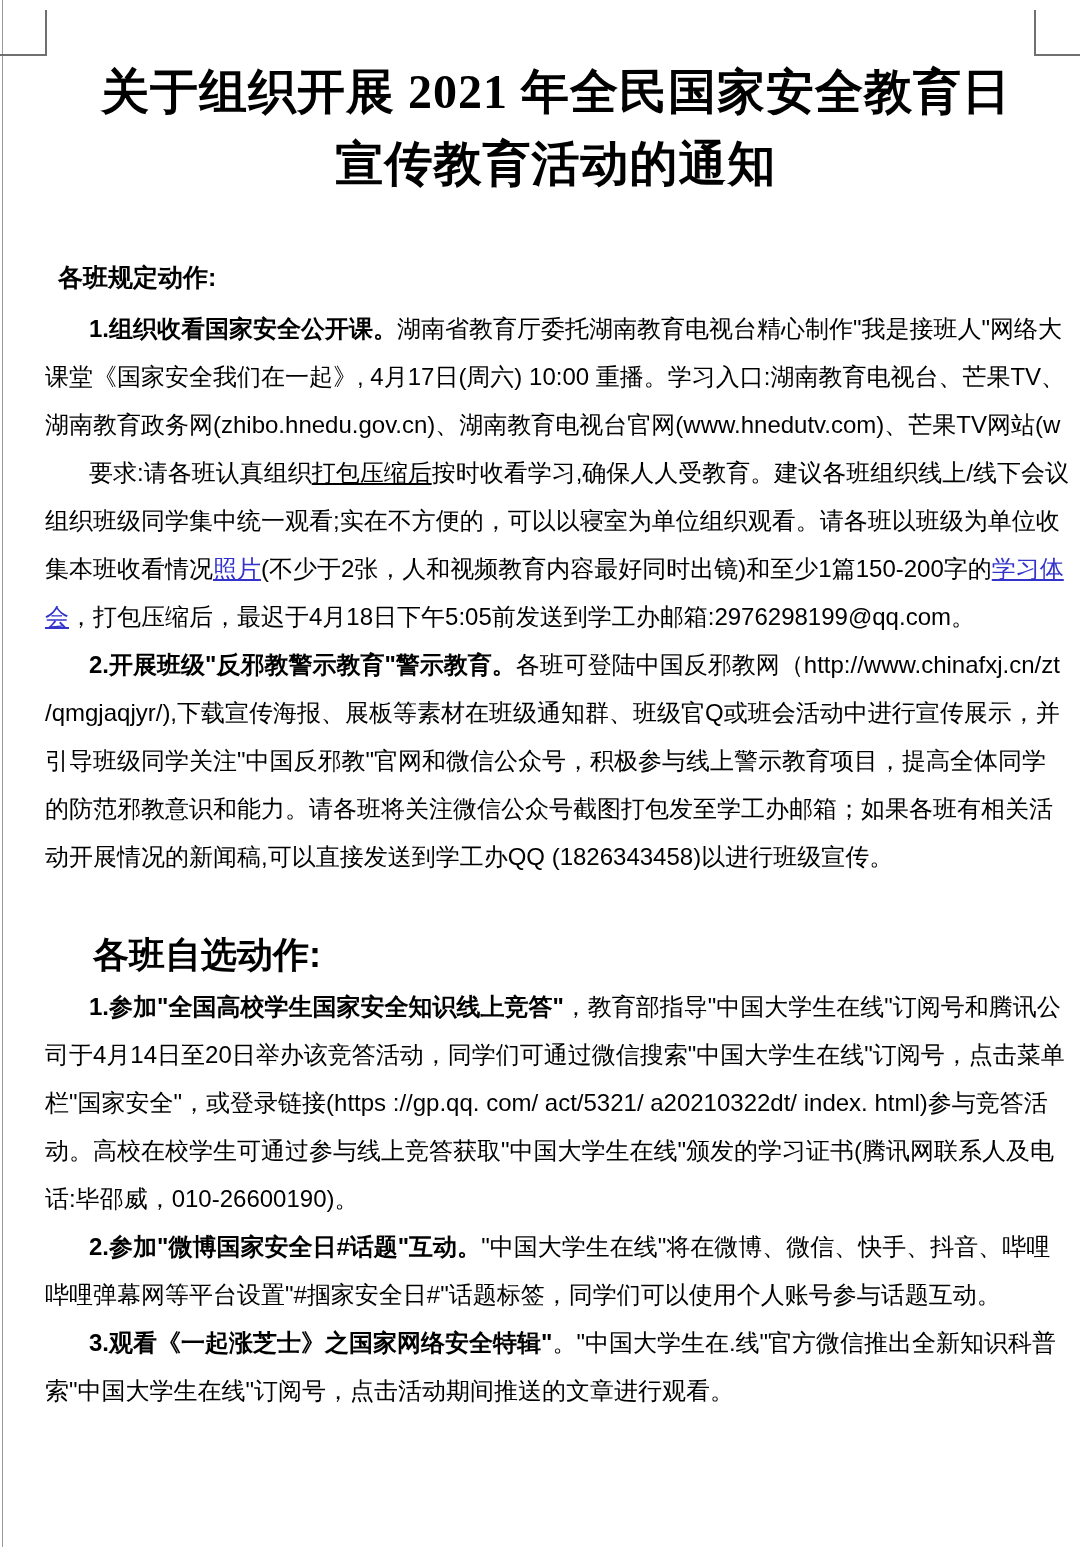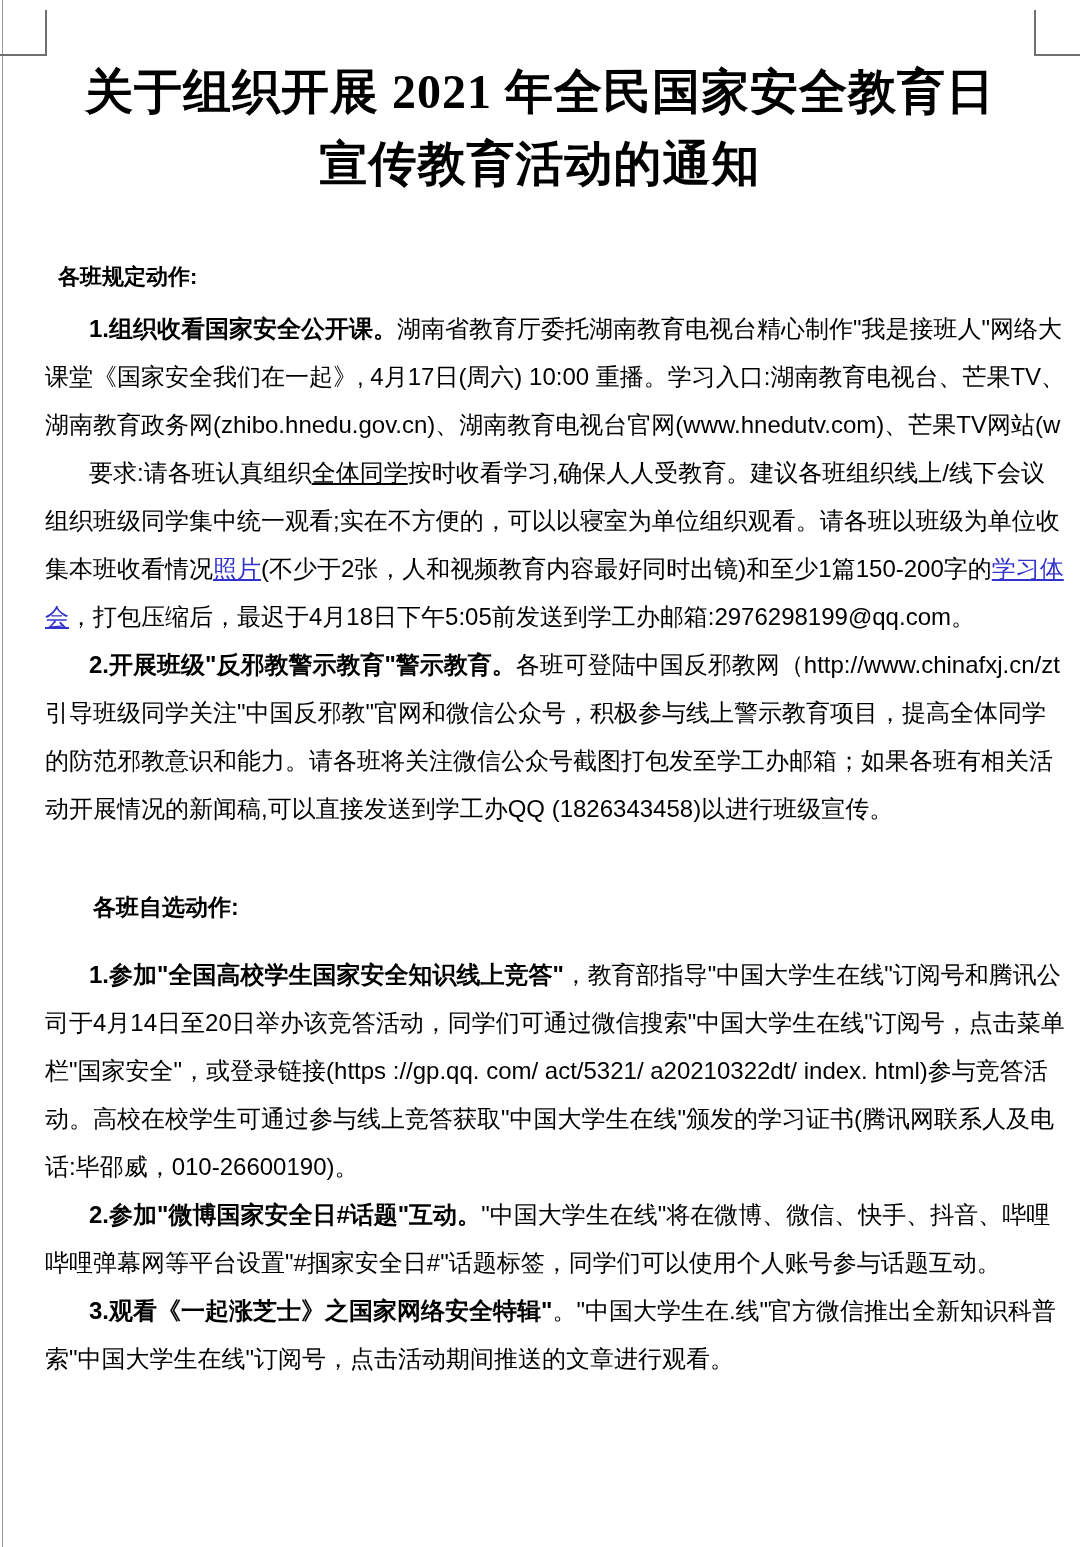--- a/index.html
+++ b/index.html
@@ -17,43 +17,43 @@
     position: absolute;
     left: 2px; top: 0;
     width: 1px; height: 100%;
     background: var(--edge-color);
   }
   .crop { position: absolute; top: 10px; width: 45px; height: 44px; }
   .crop.tl { left: 0; border-right: 2px solid var(--crop-color); border-bottom: 2px solid var(--crop-color); }
   .crop.tr { left: 1034px; border-left: 2px solid var(--crop-color); border-bottom: 2px solid var(--crop-color); }
   .doc-title {
     position: absolute;
-    top: 56px; left: 45px; width: 990px;
+    top: 56px; left: 61px; width: 990px;
     text-align: center;
     font-family: "Liberation Serif", "DejaVu Serif", serif;
     font-size: 48px;
     line-height: 72px;
     font-weight: 600;
     letter-spacing: 1px;
     white-space: nowrap;
   }
   .content {
     position: absolute;
     top: 253px; left: 45px; width: 990px;
   }
   .line {
     height: 48px;
     line-height: 48px;
     font-size: 24px;
     white-space: nowrap;
   }
   .line.ind { padding-left: 44px; }
   .heading { font-weight: 700; }
-  .heading.h1 { font-size: 22px; padding-left: 13px; margin-bottom: 4px; }
-  .heading.h2 { font-size: 23px; padding-left: 48px; margin-bottom: 20px; }
+  .heading.h1 { font-size: 25px; padding-left: 13px; margin-bottom: 4px; }
+  .heading.h2 { font-size: 36px; padding-left: 48px; margin-bottom: 4px; }
   .spacer { height: 50px; }
   .b { font-weight: 700; }
   .u { text-decoration: underline; }
   .link { color: var(--link-color); text-decoration: underline; }
 </style>
 </head>
 <body>
 
 <div class="page">
   <div class="edge-line"></div>
@@ -63,25 +63,26 @@
   <div class="doc-title">
     <div>关于组织开展 2021 年全民国家安全教育日</div>
     <div>宣传教育活动的通知</div>
   </div>
 
   <div class="content">
       <div class="line heading h1">各班规定动作:</div>
       <div class="line ind"><span class="b">1.组织收看国家安全公开课。</span><span>湖南省教育厅委托湖南教育电视台精心制作"我是接班人"网络大</span></div>
       <div class="line"><span>课堂《国家安全我们在一起》, 4月17日(周六) 10:00 重播。学习入口:湖南教育电视台、芒果TV、</span></div>
       <div class="line"><span>湖南教育政务网(zhibo.hnedu.gov.cn)、湖南教育电视台官网(www.hnedutv.com)、芒果TV网站(w</span></div>
-      <div class="line ind"><span>要求:请各班认真组织</span><span class="u">全体同学</span><span>按时收看学习,确保人人受教育。建议各班组织线上/线下会议</span></div>
+      <div class="line ind"><span>要求:请各班认真组织</span><span class="u">打包压缩后</span><span>按时收看学习,确保人人受教育。建议各班组织线上/线下会议</span></div>
       <div class="line"><span>组织班级同学集中统一观看;实在不方便的，可以以寝室为单位组织观看。请各班以班级为单位收</span></div>
       <div class="line"><span>集本班收看情况</span><span class="link">照片</span><span>(不少于2张，人和视频教育内容最好同时出镜)和至少1篇150-200字的</span><span class="link">学习体</span></div>
       <div class="line"><span class="link">会</span><span>，打包压缩后，最迟于4月18日下午5:05前发送到学工办邮箱:2976298199@qq.com。</span></div>
       <div class="line ind"><span class="b">2.开展班级"反邪教警示教育"警示教育。</span><span>各班可登陆中国反邪教网（http://www.chinafxj.cn/zt</span></div>
+      <div class="line"><span>/qmgjaqjyr/),下载宣传海报、展板等素材在班级通知群、班级官Q或班会活动中进行宣传展示，并</span></div>
       <div class="line"><span>引导班级同学关注"中国反邪教"官网和微信公众号，积极参与线上警示教育项目，提高全体同学</span></div>
       <div class="line"><span>的防范邪教意识和能力。请各班将关注微信公众号截图打包发至学工办邮箱；如果各班有相关活</span></div>
       <div class="line"><span>动开展情况的新闻稿,可以直接发送到学工办QQ (1826343458)以进行班级宣传。</span></div>
       <div class="spacer"></div>
       <div class="line heading h2">各班自选动作:</div>
       <div class="line ind"><span class="b">1.参加"全国高校学生国家安全知识线上竞答"</span><span>，教育部指导"中国大学生在线"订阅号和腾讯公</span></div>
       <div class="line"><span>司于4月14日至20日举办该竞答活动，同学们可通过微信搜索"中国大学生在线"订阅号，点击菜单</span></div>
       <div class="line"><span>栏"国家安全"，或登录链接(https ://gp.qq. com/ act/5321/ a20210322dt/ index. html)参与竞答活</span></div>
       <div class="line"><span>动。高校在校学生可通过参与线上竞答获取"中国大学生在线"颁发的学习证书(腾讯网联系人及电</span></div>
       <div class="line"><span>话:毕邵威，010-26600190)。</span></div>

